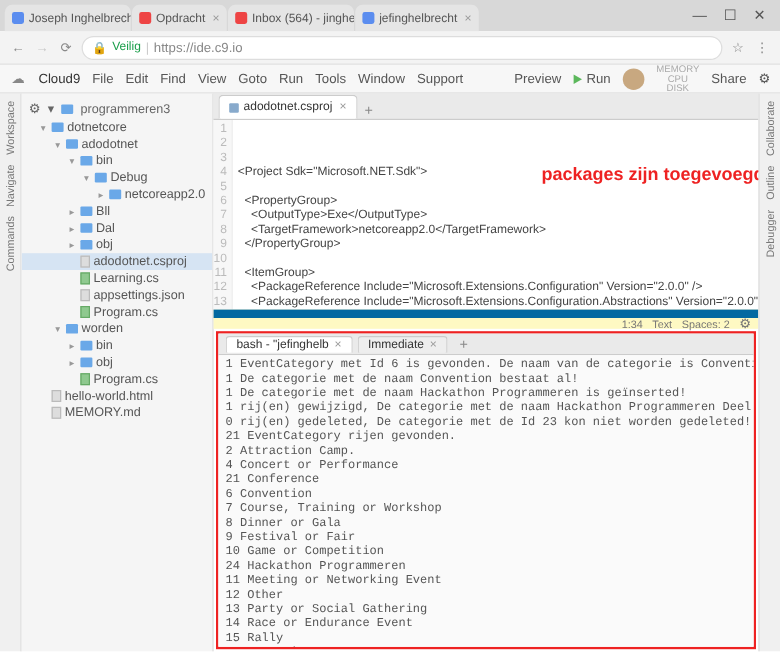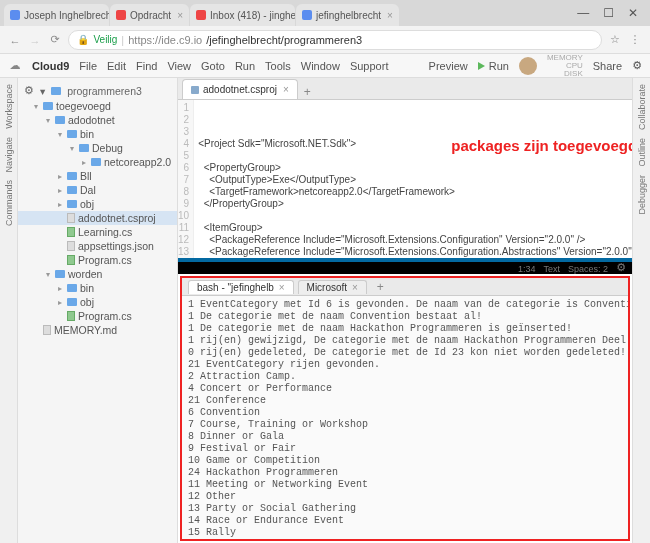--- a/index.html
+++ b/index.html
@@ -14,26 +14,26 @@
 
   
   .addrbar { height: 28px; background: #f3f3f3; display: flex; align-items: center; padding: 0 8px; gap: 6px; border-bottom: 1px solid #ddd; }
   .nav-icon { width: 14px; color: #888; text-align:center; }
   .addr { flex: 1; background: #fff; border: 1px solid #ddd; border-radius: 12px; height: 20px; display: flex; align-items: center; padding: 0 8px; font-size: 11px; color: #333; gap:4px;}
   .lock { color: #1a9e4a; font-size: 10px; }
   .url-grey { color: #888; }
 
   
   .menubar { height: 24px; background: #f7f7f7; border-bottom: 1px solid #ddd; display: flex; align-items: center; padding: 0 8px; gap: 10px; font-size: 11px; color: #555; }
-  .logo { font-weight: bold; color: #333; }
+  .logo { font-weight: normal; color: #333; }
   .menubar .spacer { flex: 1; }
   .runbtn { display:flex; align-items:center; gap:4px; }
   .runbtn .play { width:0;height:0;border-left:7px solid #5cb85c;border-top:4px solid transparent;border-bottom:4px solid transparent; }
   .avatar { width:18px;height:18px;border-radius:50%;background:#c8a880; }
-  .stats { font-size:8px; color:#aaa; line-height:8px; text-align:right; }
+  .stats { font-size:8px; color:#aaa; line-height:8px; text-align:center; }
 
   
   .main { display: flex; height: calc(543px - 26px - 28px - 24px); position:relative; }
   .sidebar-rail { width: 18px; background: #f0f0f0; border-right: 1px solid #ddd; display:flex; flex-direction:column; align-items:center; padding-top:6px; gap:8px; }
   .rail-lbl { writing-mode: vertical-rl; transform: rotate(180deg); font-size: 9px; color:#777; }
   .right-rail { width: 18px; background: #f0f0f0; border-left: 1px solid #ddd; display:flex; flex-direction:column; align-items:center; padding-top:6px; gap:8px; }
 
   
   .tree { width: 160px; background: #f5f5f5; border-right: 1px solid #ddd; padding: 4px 0; overflow: hidden; font-size: 10.5px; color:#555; }
   .tree-header { display:flex; align-items:center; gap:6px; padding: 2px 6px; color:#666; }
@@ -48,21 +48,21 @@
 
   
   .editor { flex:1; display:flex; flex-direction:column; min-width:0; }
   .etabs { height:22px; background:#eaeaea; display:flex; align-items:flex-end; padding-left:4px; border-bottom:1px solid #ccc; }
   .etab { background:#fff; height:20px; border-top-left-radius:4px;border-top-right-radius:4px; padding:2px 8px; font-size:10px; display:flex; align-items:center; gap:4px; border:1px solid #ccc; border-bottom:none; }
   .plus { margin-left:6px; color:#888; font-size:12px; }
   .code { flex: 0 0 158px; display:flex; font-family: "Consolas","Courier New",monospace; font-size:10px; background:#fff; overflow:hidden; }
   .gutter { width:26px; background:#f7f7f7; color:#bbb; text-align:right; padding:2px 4px 0 0; line-height:12px; border-right:1px solid #eee; }
   .codetxt { flex:1; padding:2px 4px; line-height:12px; white-space:pre; color:#444; position:relative; }
   .annotation { position:absolute; right:10px; top:40px; color:#e22; font-size:15px; font-weight:bold; font-family:Arial; }
-  .statusbar { height:16px; background:#000000; border-top:4px solid #0369a1; font-size:9px; color:#777; display:flex; align-items:flex-end; justify-content:flex-end; padding:0 6px; gap:8px; }
+  .statusbar { height:16px; background:#fef9c3; border-top:7px solid #0369a1; font-size:9px; color:#777; display:flex; align-items:center; justify-content:flex-end; padding:0 6px; gap:8px; }
 
   
   .console-wrap { flex:1; border:2px solid #e22; margin:2px; display:flex; flex-direction:column; min-height:0; }
   .console-tabs { height:18px; background:#eaeaea; display:flex; align-items:center; font-size:10px; padding-left:6px; gap:4px; border-bottom:1px solid #ccc; }
   .console-tab { padding:1px 8px; background:#fff; border:1px solid #ccc; border-bottom:none; border-top-left-radius:3px;border-top-right-radius:3px; }
   .console-body { flex:1; background:#fafafa; font-family: "Consolas","Courier New",monospace; font-size:10px; line-height:12px; padding:3px 6px; color:#555; overflow:hidden; white-space:pre; }
 
   .close-x { color:#999; font-size:10px; margin-left:2px; }
 </style>
 </head>
@@ -73,21 +73,21 @@
       <span class="favicon" style="background:#5b8def"></span>
       <span>Joseph Inghelbrecht</span>
     </div>
   <div class="ctab">
       <span class="favicon" style="background:#e44"></span>
       <span>Opdracht</span>
       <span class="close-x">×</span>
     </div>
   <div class="ctab">
       <span class="favicon" style="background:#e44"></span>
-      <span>Inbox (418) - jinghe</span>
+      <span>Inbox (564) - jinghe</span>
     </div>
   <div class="ctab">
       <span class="favicon" style="background:#5b8def"></span>
       <span>jefinghelbrecht</span>
       <span class="close-x">×</span>
     </div>
   <div class="winctrl">
     <span>—</span>
     <span>☐</span>
     <span>✕</span>
@@ -96,21 +96,20 @@
 
 <div class="addrbar">
   <span class="nav-icon">←</span>
   <span class="nav-icon" style="opacity:.4">→</span>
   <span class="nav-icon">⟳</span>
   <div class="addr">
     <span class="lock">🔒</span>
     <span class="lock">Veilig</span>
     <span style="color:#ccc">|</span>
     <span class="url-grey">https://ide.c9.io</span>
-      <span>/jefinghelbrecht/programmeren3</span>
   </div>
   <span class="nav-icon">☆</span>
   <span class="nav-icon">⋮</span>
 </div>
 
 <div class="menubar">
   <span class="nav-icon">☁</span>
   <span class="logo">Cloud9</span>
   <span>File</span>
   <span>Edit</span>
@@ -145,21 +144,21 @@
     <div class="tree-header">
       <span class="gear">⚙</span>
       <span class="caret">▾</span>
       <span class="folder-icon"></span>
       <span>programmeren3</span>
     </div>
     <div id="tree-body">
         <div class="node ind1">
           <span class="caret">▾</span>
           <span class="folder-icon"></span>
-          <span>toegevoegd</span>
+          <span>dotnetcore</span>
         </div>
         <div class="node ind2">
           <span class="caret">▾</span>
           <span class="folder-icon"></span>
           <span>adodotnet</span>
         </div>
         <div class="node ind3">
           <span class="caret">▾</span>
           <span class="folder-icon"></span>
           <span>bin</span>
@@ -221,20 +220,25 @@
         </div>
         <div class="node ind3">
           <span class="caret">▸</span>
           <span class="folder-icon"></span>
           <span>obj</span>
         </div>
         <div class="node ind3">
           <span class="caret"></span>
           <span class="cs-icon"></span>
           <span>Program.cs</span>
+        </div>
+        <div class="node ind1">
+          <span class="caret"></span>
+          <span class="file-icon"></span>
+          <span>hello-world.html</span>
         </div>
         <div class="node ind1">
           <span class="caret"></span>
           <span class="file-icon"></span>
           <span>MEMORY.md</span>
         </div>
       </div>
   </div>
 
   <div class="editor">
@@ -287,21 +291,21 @@
     <div class="statusbar">
       <span>1:34</span>
       <span>Text</span>
       <span>Spaces: 2</span>
       <span class="gear">⚙</span>
     </div>
 
     <div class="console-wrap">
       <div class="console-tabs">
         <div class="console-tab"><span>bash - "jefinghelb</span> <span class="close-x">×</span></div>
-        <div class="console-tab" style="background:#eee"><span>Microsoft</span> <span class="close-x">×</span></div>
+        <div class="console-tab" style="background:#eee"><span>Immediate</span> <span class="close-x">×</span></div>
         <span class="plus">+</span>
       </div>
       <div class="console-body" id="console-body">1 EventCategory met Id 6 is gevonden. De naam van de categorie is Convention
 1 De categorie met de naam Convention bestaat al!
 1 De categorie met de naam Hackathon Programmeren is geïnserted!
 1 rij(en) gewijzigd, De categorie met de naam Hackathon Programmeren Deel 2 is geüpdated!
 0 rij(en) gedeleted, De categorie met de Id 23 kon niet worden gedeleted!
 21 EventCategory rijen gevonden.
 2 Attraction Camp.
 4 Concert or Performance

